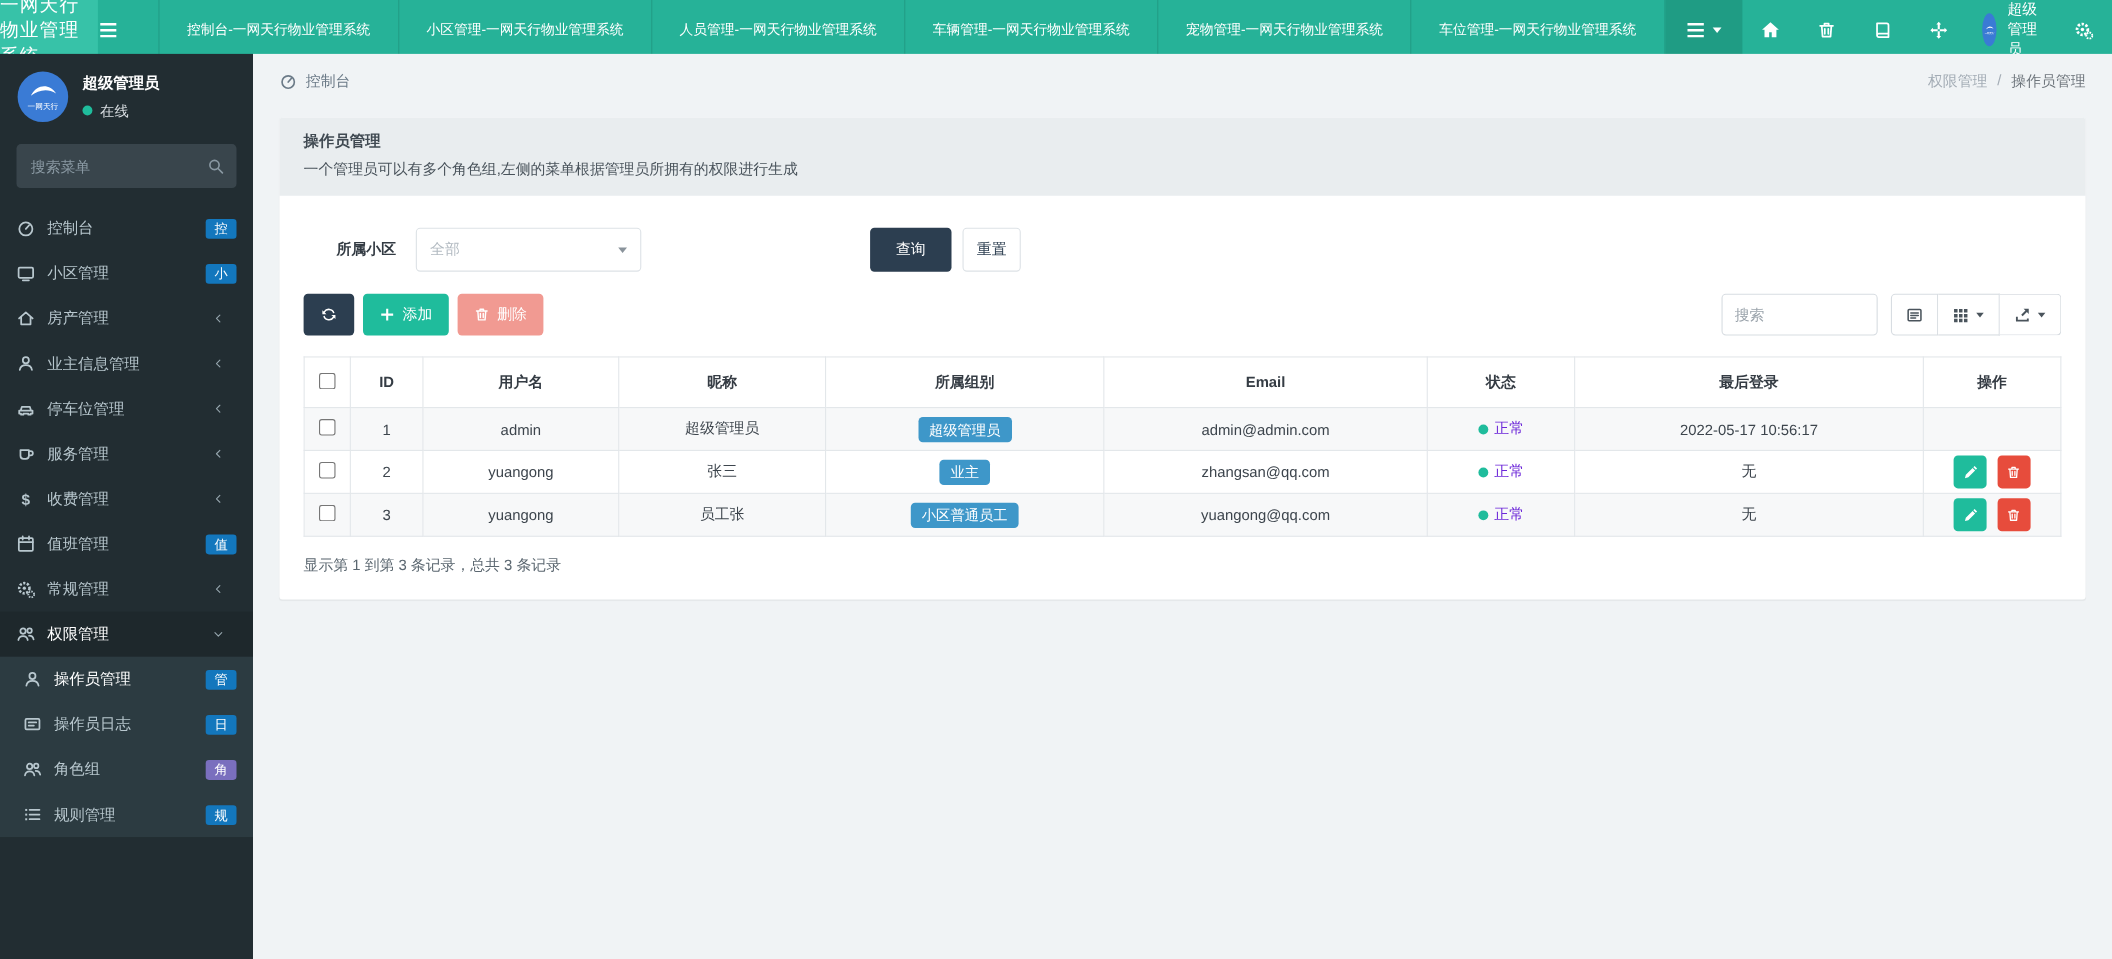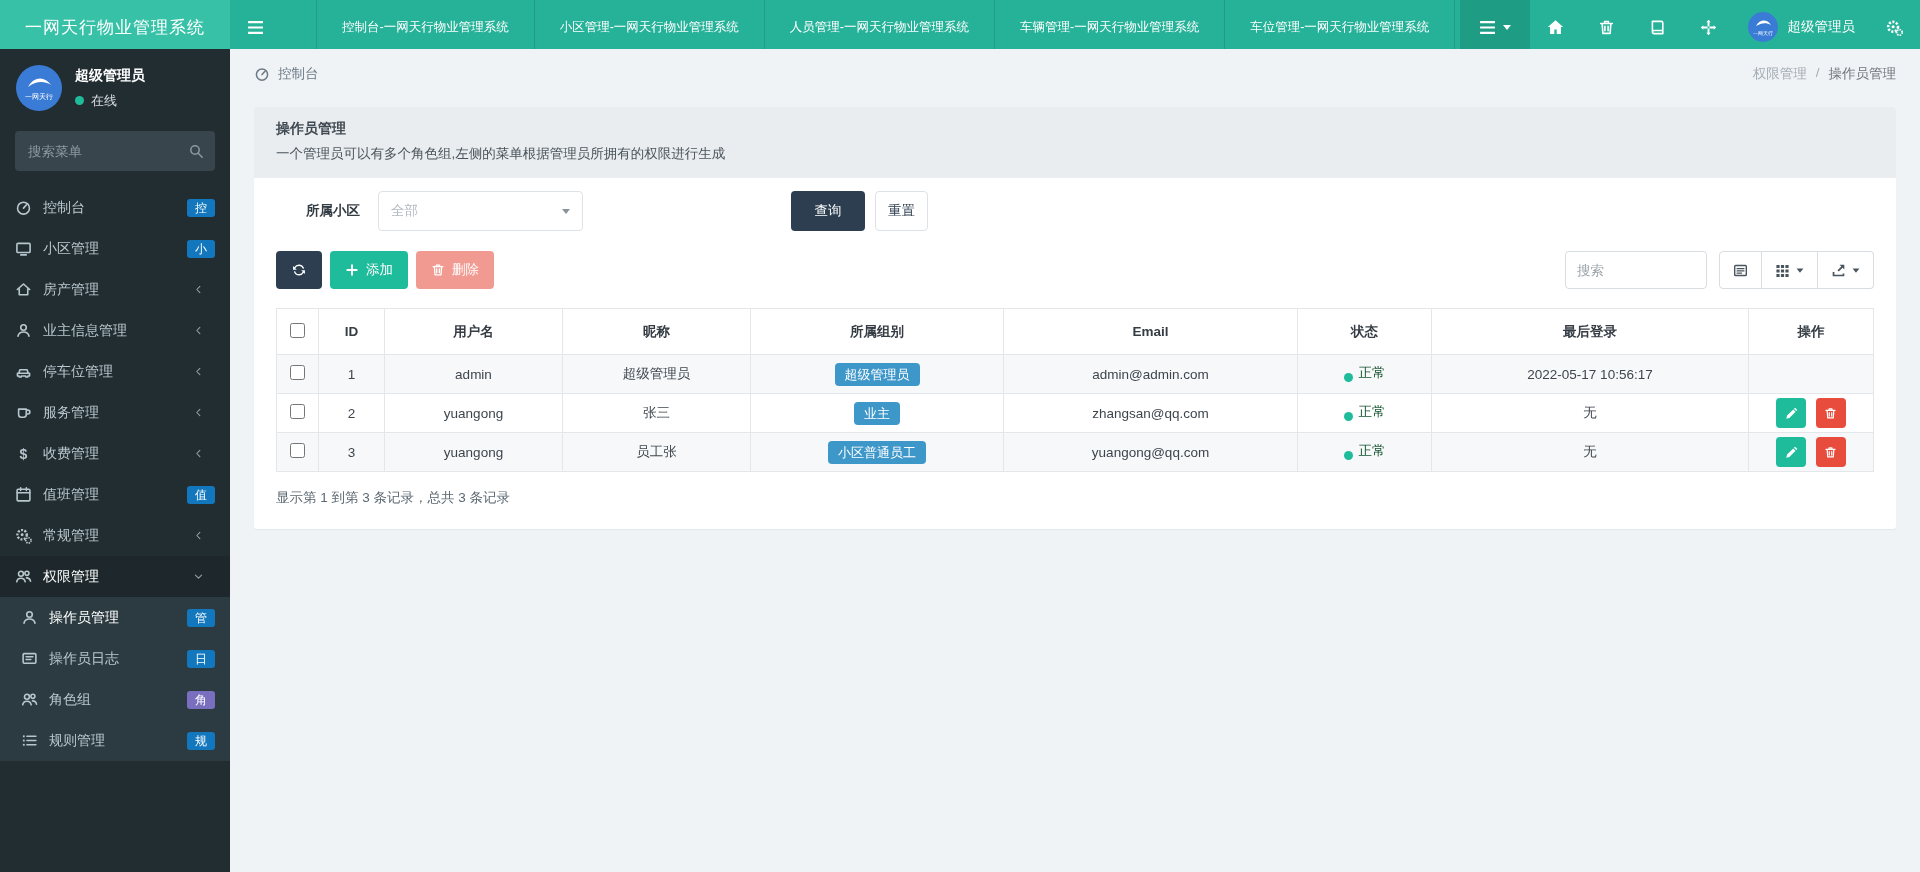--- a/index.html
+++ b/index.html
@@ -62,21 +62,21 @@
   .main { position:absolute; left:230px; top:49px; right:0; bottom:0; background:#f0f3f5; overflow:hidden; }
   .crumbbar { height:49px; display:flex; align-items:center; padding:0 24px; font-size:13.5px; color:#6b7a87; }
   .crumbbar .ic { width:16px; height:16px; margin-right:8px; }
   .crumb-right { margin-left:auto; display:flex; gap:9px; color:#a3acb5; }
   .crumb-right .cur { color:#6e757c; }
 
   .panel { margin:9px 24px 0; background:#fff; border-radius:3px; box-shadow:0 1px 1px rgba(0,0,0,0.05); }
   .panel-heading { background:#e9edef; border-radius:3px 3px 0 0; padding:13px 22px 15px; }
   .panel-title { font-size:14px; font-weight:bold; color:#404a52; }
   .panel-sub { font-size:13.5px; color:#49535b; margin-top:7px; }
-  .panel-body { padding:13px 22px 22px; }
+  .panel-body { padding:29px 22px 22px; }
 
   .filter-row { display:flex; align-items:center; padding-left:30px; }
   .filter-row .flabel { font-weight:bold; color:#333b43; font-size:13.5px; }
   .select { width:205px; height:40px; border:1px solid #dde2e6; border-radius:4px; margin-left:18px;
     display:flex; align-items:center; padding:0 12px; cursor:pointer; background:#fff; }
   .select .val { color:#b2bac1; font-size:13.5px; flex:1; }
   .select .caret { border-top-color:#8a939b; }
   .btn { border:none; border-radius:4px; cursor:pointer; font-size:13.5px;
     display:inline-flex; align-items:center; justify-content:center; gap:7px;
     font-family:inherit; }
@@ -103,21 +103,21 @@
 
   table.grid { width:100%; border-collapse:collapse; margin-top:19px; table-layout:fixed;
     font-size:13.5px; color:#3d454d; }
   .grid th, .grid td { border:1px solid #e3e7ea; text-align:center; }
   .grid th { height:46px; font-weight:bold; color:#353c44; }
   .grid td { height:39px; }
   .grid tr.striped td { background:#f7f8f9; }
   .grid input[type=checkbox] { width:15px; height:15px; cursor:pointer; }
   .gbadge { display:inline-block; background:#3e97c9; color:#fff; font-size:13px;
     padding:5px 10px; border-radius:4px; line-height:1; }
-  .status { color:#14532d; display:inline-flex; align-items:flex-end; gap:6px; }
+  .status { color:#6d28d9; display:inline-flex; align-items:center; gap:6px; }
   .status .dot { width:9px; height:9px; background:#1fbc9c; }
   .rowbtn { width:30px; height:30px; border:none; border-radius:4px; color:#fff; cursor:pointer;
     display:inline-flex; align-items:center; justify-content:center; margin:0 3px; }
   .rowbtn .ic { width:13px; height:13px; }
   .rb-edit { background:#1fbc9c; }
   .rb-del { background:#e74c3c; }
   .grid-footer { margin-top:17px; color:#5b6770; font-size:13.5px; }
 </style>
 </head>
 <body>
@@ -136,20 +136,23 @@
         <span>控制台-一网天行物业管理系统</span>
       </div>
     <div class="toptab">
         <span>小区管理-一网天行物业管理系统</span>
       </div>
     <div class="toptab">
         <span>人员管理-一网天行物业管理系统</span>
       </div>
     <div class="toptab">
         <span>车辆管理-一网天行物业管理系统</span>
+      </div>
+    <div class="toptab">
+        <span>宠物管理-一网天行物业管理系统</span>
       </div>
     <div class="toptab">
         <span>车位管理-一网天行物业管理系统</span>
       </div>
   </div>
   <div class="topbar-right">
     <div class="nav-dd">
       <span class="ic bars">
         <svg viewBox="0 0 16 14">
             <path class="fl" d="M0 0h16v2.4H0zM0 5.8h16v2.4H0zM0 11.6h16v2.4H0z"></path>

